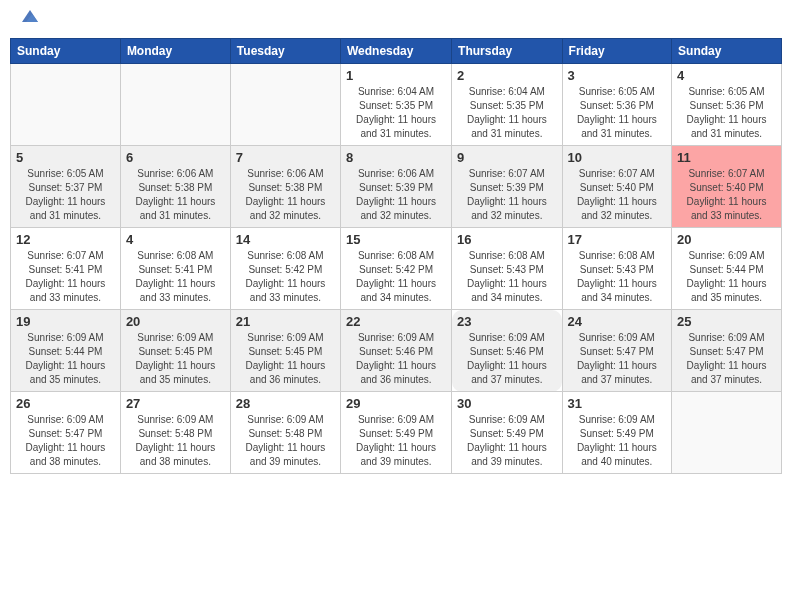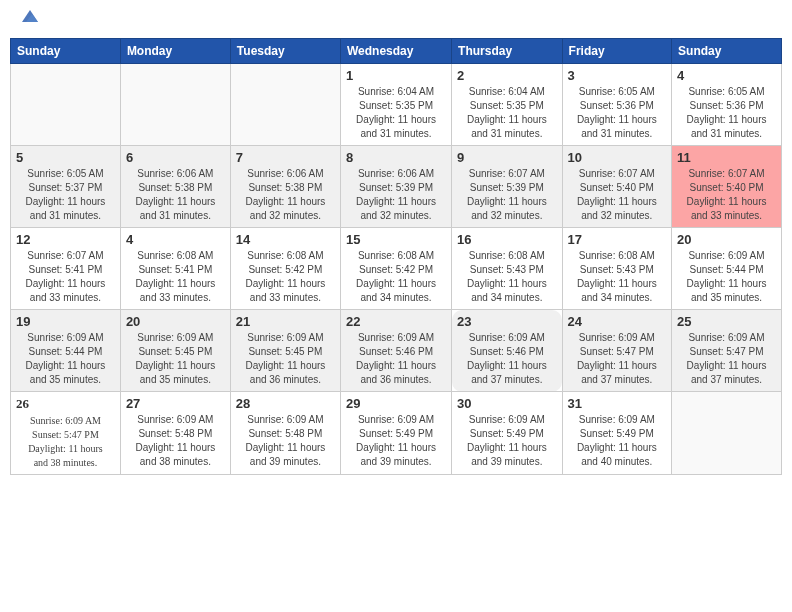--- a/index.html
+++ b/index.html
@@ -315,21 +315,21 @@
         </td>
         <td style="background: rgb(240, 240, 240);">
           <span class="day-number">25</span>
           <div class="day-info" style="white-space: pre-line;">Sunrise: 6:09 AM
 Sunset: 5:47 PM
 Daylight: 11 hours
 and 37 minutes.</div>
         </td>
       </tr>
       <tr>
-        <td style="background: rgb(255, 255, 255); font-family: Liberation Serif, serif;">
+        <td style="background: rgb(255, 255, 255);">
           <span class="day-number">26</span>
           <div class="day-info" style="white-space: pre-line;">Sunrise: 6:09 AM
 Sunset: 5:47 PM
 Daylight: 11 hours
 and 38 minutes.</div>
         </td>
         <td style="background: rgb(255, 255, 255);">
           <span class="day-number">27</span>
           <div class="day-info" style="white-space: pre-line;">Sunrise: 6:09 AM
 Sunset: 5:48 PM

